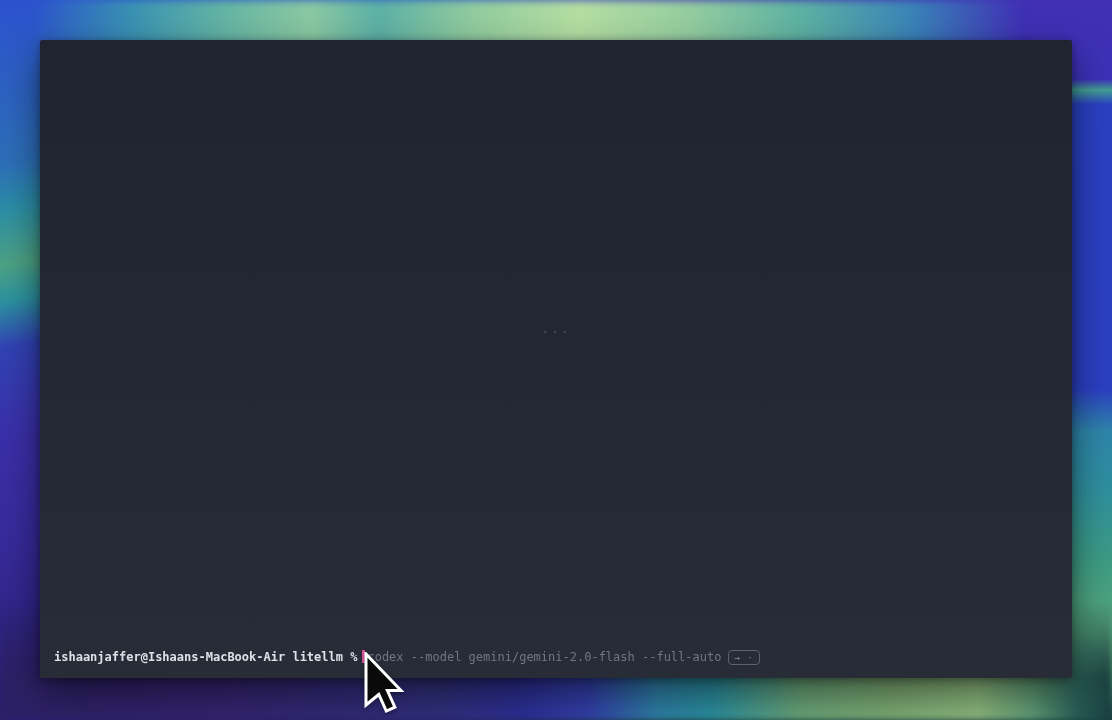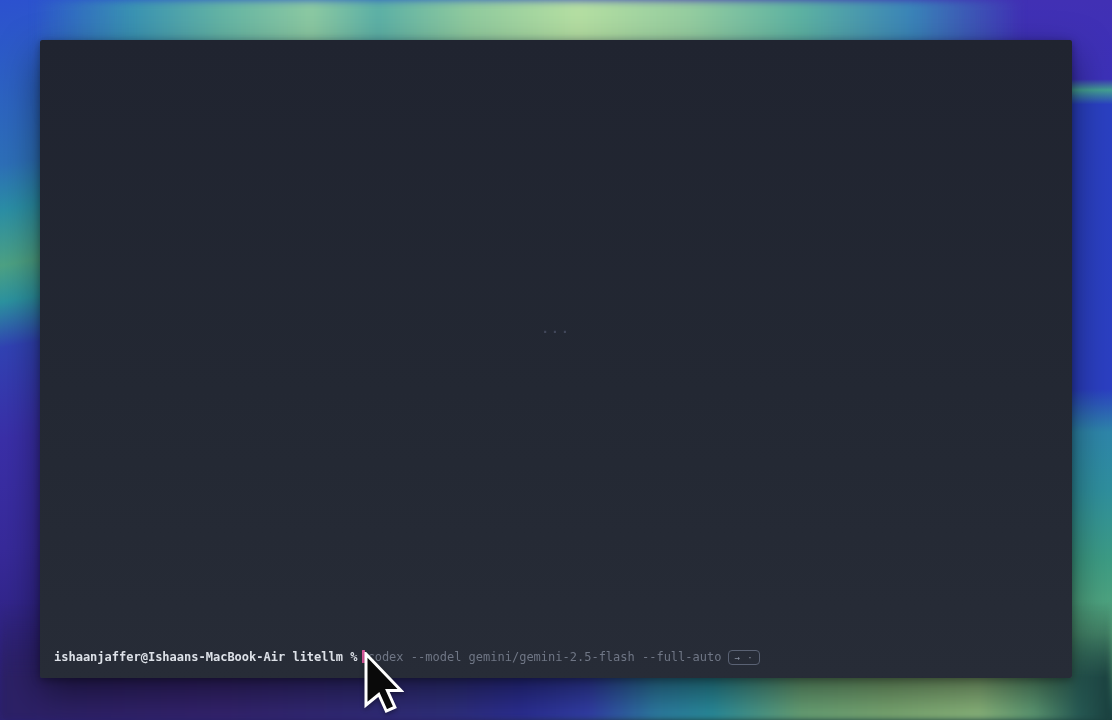--- a/index.html
+++ b/index.html
@@ -100,21 +100,21 @@
   <div class="wp wp-right"></div>
   <div class="wp wp-aurora"></div>
   <div class="wp wp-bottom"></div>
 
   <div class="terminal-window">
     <div class="loading-dots">···</div>
 
     <div class="prompt-line">
       <span class="prompt-text">ishaanjaffer@Ishaans-MacBook-Air litellm %</span>
       <span class="caret"></span>
-      <span class="suggestion">codex --model gemini/gemini-2.5-flash --full-auto</span>
+      <span class="suggestion">codex --model gemini/gemini-2.0-flash --full-auto</span>
       <span class="hint-badge">
         <span>→ ·</span>
       </span>
     </div>
   </div>
 
   <svg class="pointer" viewBox="0 0 40 62" xmlns="http://www.w3.org/2000/svg">
     <path d="M2,2 L2,53 L14.8,42.5 L22.3,59 L30.9,55.2 L23.4,38.5 L37,38.5 Z" fill="#0a0a0a" stroke="#ffffff" stroke-width="3" stroke-linejoin="miter"></path>
   </svg>
 

